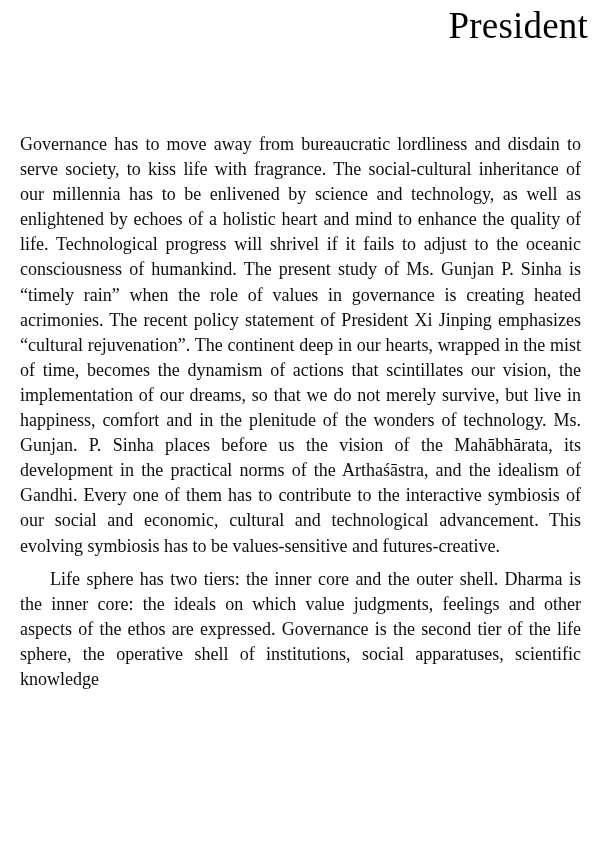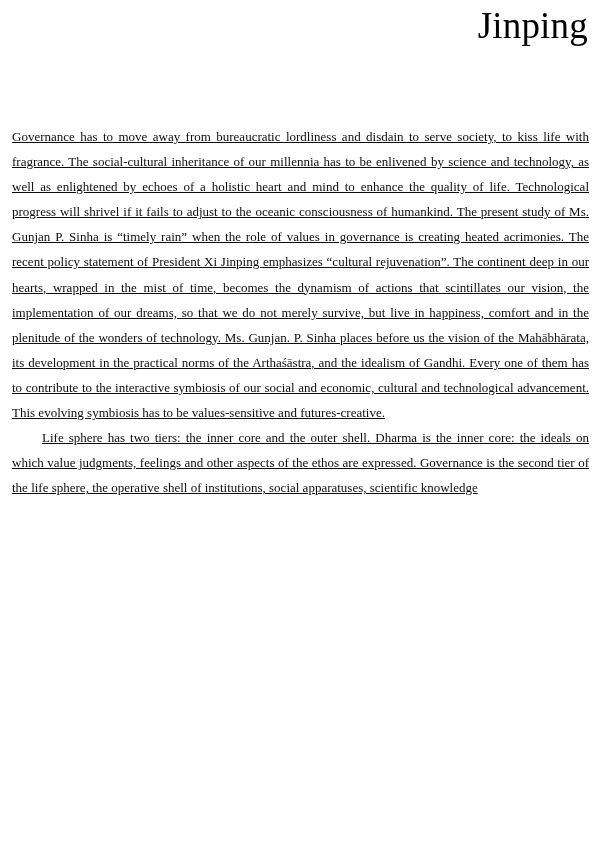--- a/index.html
+++ b/index.html
@@ -29,45 +29,44 @@
     letter-spacing: 0.2px;
     color: #000000;
   }
   .body-block {
     position: absolute;
     top: 124px;
     left: 12px;
     width: 577px;
   }
   .para {
-    margin: 0;
-    font-size: 13px;
+    margin: 8px;
+    font-size: 18px;
     line-height: 25.1px;
     text-align: justify;
     text-justify: inter-word;
     color: #0d0d0d;
-    text-decoration: underline;
     -webkit-font-smoothing: antialiased;
   }
   .para.first {
     text-indent: 0;
   }
   .para.indented {
     text-indent: 30px;
   }
   
   .para, .page-title {
     text-rendering: optimizeLegibility;
   }
 </style>
 </head>
 <body>
 
 <div class="page">
 
-  <div class="page-title">Jinping</div>
+  <div class="page-title">President</div>
 
   <div class="body-block">
     <p class="para first">Governance has to move away from bureaucratic lordliness and disdain to serve society, to kiss life with fragrance. The social-cultural inheritance of our millennia has to be enlivened by science and technology, as well as enlightened by echoes of a holistic heart and mind to enhance the quality of life. Technological progress will shrivel if it fails to adjust to the oceanic consciousness of humankind. The present study of Ms. Gunjan P. Sinha is “timely rain” when the role of values in governance is creating heated acrimonies. The recent policy statement of President Xi Jinping emphasizes “cultural rejuvenation”. The continent deep in our hearts, wrapped in the mist of time, becomes the dynamism of actions that scintillates our vision, the implementation of our dreams, so that we do not merely survive, but live in happiness, comfort and in the plenitude of the wonders of technology. Ms. Gunjan. P. Sinha places before us the vision of the Mahābhārata, its development in the practical norms of the Arthaśāstra, and the idealism of Gandhi. Every one of them has to contribute to the interactive symbiosis of our social and economic, cultural and technological advancement. This evolving symbiosis has to be values-sensitive and futures-creative.</p>
     <p class="para indented">Life sphere has two tiers: the inner core and the outer shell. Dharma is the inner core: the ideals on which value judgments, feelings and other aspects of the ethos are expressed. Governance is the second tier of the life sphere, the operative shell of institutions, social apparatuses, scientific knowledge</p>
   </div>
 
 </div>
 
 </body></html>

